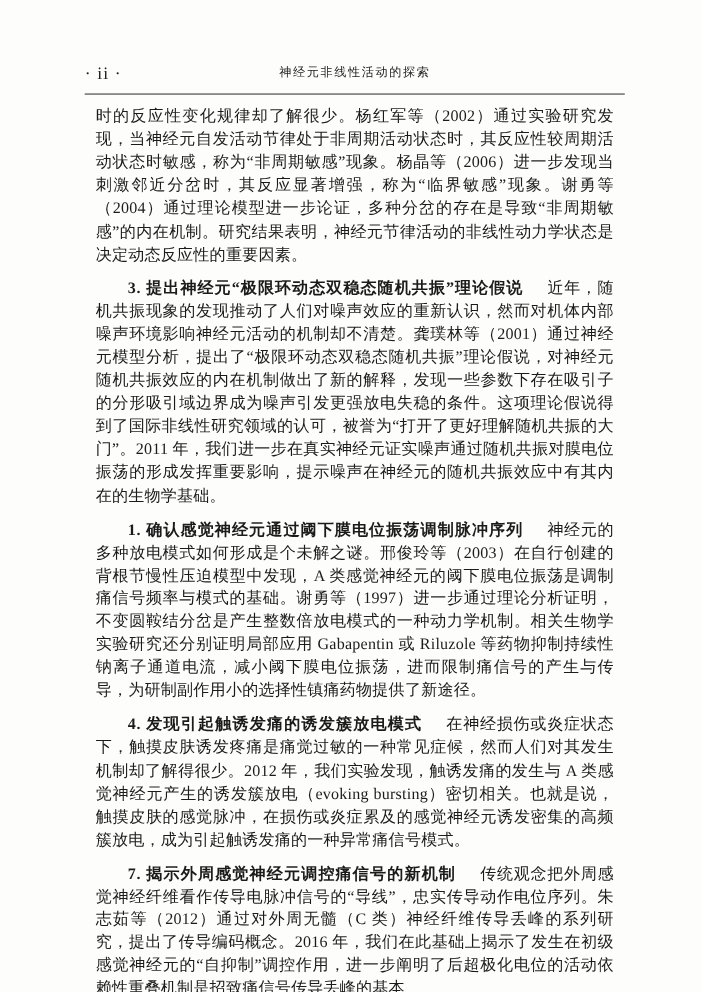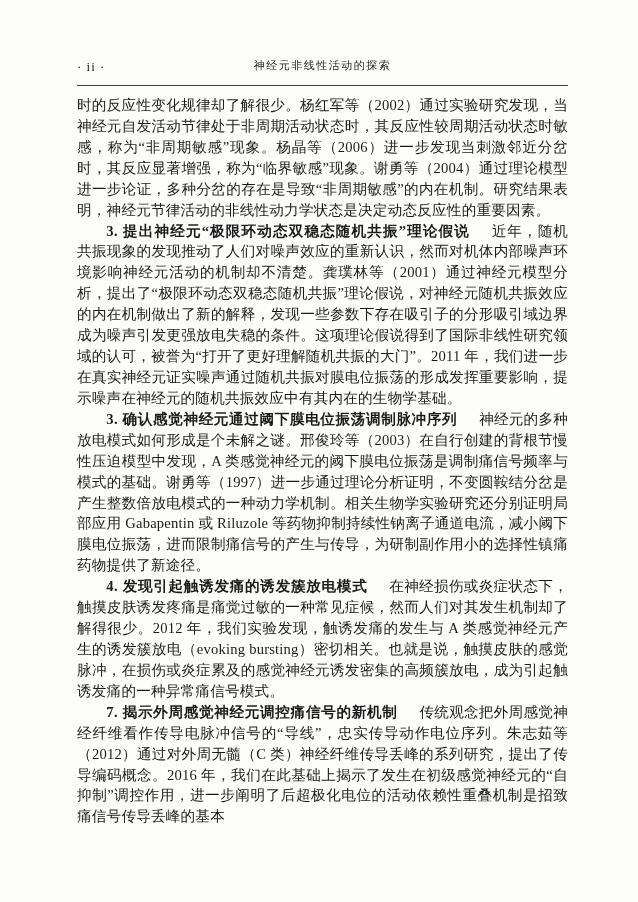--- a/index.html
+++ b/index.html
@@ -22,40 +22,40 @@
   .page-header {
     position: relative;
     height: 20px;
     padding-bottom: 7px;
     border-bottom: 1.6px solid #3c3c3c;
   }
   .page-number {
     position: absolute;
     left: 0;
     top: 1px;
-    font-size: 13px;
+    font-size: 16px;
     letter-spacing: 1px;
     color: #222;
   }
   .running-title {
     display: block;
     text-align: center;
     font-size: 11px;
     letter-spacing: 1.5px;
     color: #222;
   }
   .page-body {
     margin-top: 9px;
     font-size: 14.6px;
     line-height: 20.92px;
     text-align: justify;
     letter-spacing: 0.2px;
   }
   .page-body p {
-    margin: 0;
+    margin: 10px;
     padding: 0;
   }
   .page-body p.indent {
     text-indent: 2em;
   }
   .seg-heading {
     font-weight: 700;
     letter-spacing: 0.6px;
     margin-right: 1.5em;
   }
@@ -67,17 +67,17 @@
 <body>
 
 <div class="page">
   <div class="page-header">
     <span class="page-number">· ii ·</span>
     <span class="running-title">神经元非线性活动的探索</span>
   </div>
   <div class="page-body">
       <p class="no-indent"><span class="seg-normal">时的反应性变化规律却了解很少。杨红军等（2002）通过实验研究发现，当神经元自发活动节律处于非周期活动状态时，其反应性较周期活动状态时敏感，称为“非周期敏感”现象。杨晶等（2006）进一步发现当刺激邻近分岔时，其反应显著增强，称为“临界敏感”现象。谢勇等（2004）通过理论模型进一步论证，多种分岔的存在是导致“非周期敏感”的内在机制。研究结果表明，神经元节律活动的非线性动力学状态是决定动态反应性的重要因素。</span></p>
       <p class="indent"><span class="seg-heading">3. 提出神经元“极限环动态双稳态随机共振”理论假说</span><span class="seg-normal">近年，随机共振现象的发现推动了人们对噪声效应的重新认识，然而对机体内部噪声环境影响神经元活动的机制却不清楚。龚璞林等（2001）通过神经元模型分析，提出了“极限环动态双稳态随机共振”理论假说，对神经元随机共振效应的内在机制做出了新的解释，发现一些参数下存在吸引子的分形吸引域边界成为噪声引发更强放电失稳的条件。这项理论假说得到了国际非线性研究领域的认可，被誉为“打开了更好理解随机共振的大门”。2011 年，我们进一步在真实神经元证实噪声通过随机共振对膜电位振荡的形成发挥重要影响，提示噪声在神经元的随机共振效应中有其内在的生物学基础。</span></p>
-      <p class="indent"><span class="seg-heading">3. 确认感觉神经元通过阈下膜电位振荡调制脉冲序列</span><span class="seg-normal">神经元的多种放电模式如何形成是个未解之谜。邢俊玲等（2003）在自行创建的背根节慢性压迫模型中发现，A 类感觉神经元的阈下膜电位振荡是调制痛信号频率与模式的基础。谢勇等（1997）进一步通过理论分析证明，不变圆鞍结分岔是产生整数倍放电模式的一种动力学机制。相关生物学实验研究还分别证明局部应用 Gabapentin 或 Riluzole 等药物抑制持续性钠离子通道电流，减小阈下膜电位振荡，进而限制痛信号的产生与传导，为研制副作用小的选择性镇痛药物提供了新途径。</span></p>
+      <p class="indent"><span class="seg-heading">1. 确认感觉神经元通过阈下膜电位振荡调制脉冲序列</span><span class="seg-normal">神经元的多种放电模式如何形成是个未解之谜。邢俊玲等（2003）在自行创建的背根节慢性压迫模型中发现，A 类感觉神经元的阈下膜电位振荡是调制痛信号频率与模式的基础。谢勇等（1997）进一步通过理论分析证明，不变圆鞍结分岔是产生整数倍放电模式的一种动力学机制。相关生物学实验研究还分别证明局部应用 Gabapentin 或 Riluzole 等药物抑制持续性钠离子通道电流，减小阈下膜电位振荡，进而限制痛信号的产生与传导，为研制副作用小的选择性镇痛药物提供了新途径。</span></p>
       <p class="indent"><span class="seg-heading">4. 发现引起触诱发痛的诱发簇放电模式</span><span class="seg-normal">在神经损伤或炎症状态下，触摸皮肤诱发疼痛是痛觉过敏的一种常见症候，然而人们对其发生机制却了解得很少。2012 年，我们实验发现，触诱发痛的发生与 A 类感觉神经元产生的诱发簇放电（evoking bursting）密切相关。也就是说，触摸皮肤的感觉脉冲，在损伤或炎症累及的感觉神经元诱发密集的高频簇放电，成为引起触诱发痛的一种异常痛信号模式。</span></p>
       <p class="indent"><span class="seg-heading">7. 揭示外周感觉神经元调控痛信号的新机制</span><span class="seg-normal">传统观念把外周感觉神经纤维看作传导电脉冲信号的“导线”，忠实传导动作电位序列。朱志茹等（2012）通过对外周无髓（C 类）神经纤维传导丢峰的系列研究，提出了传导编码概念。2016 年，我们在此基础上揭示了发生在初级感觉神经元的“自抑制”调控作用，进一步阐明了后超极化电位的活动依赖性重叠机制是招致痛信号传导丢峰的基本</span></p>
     </div>
 </div>
 
 </body></html>

